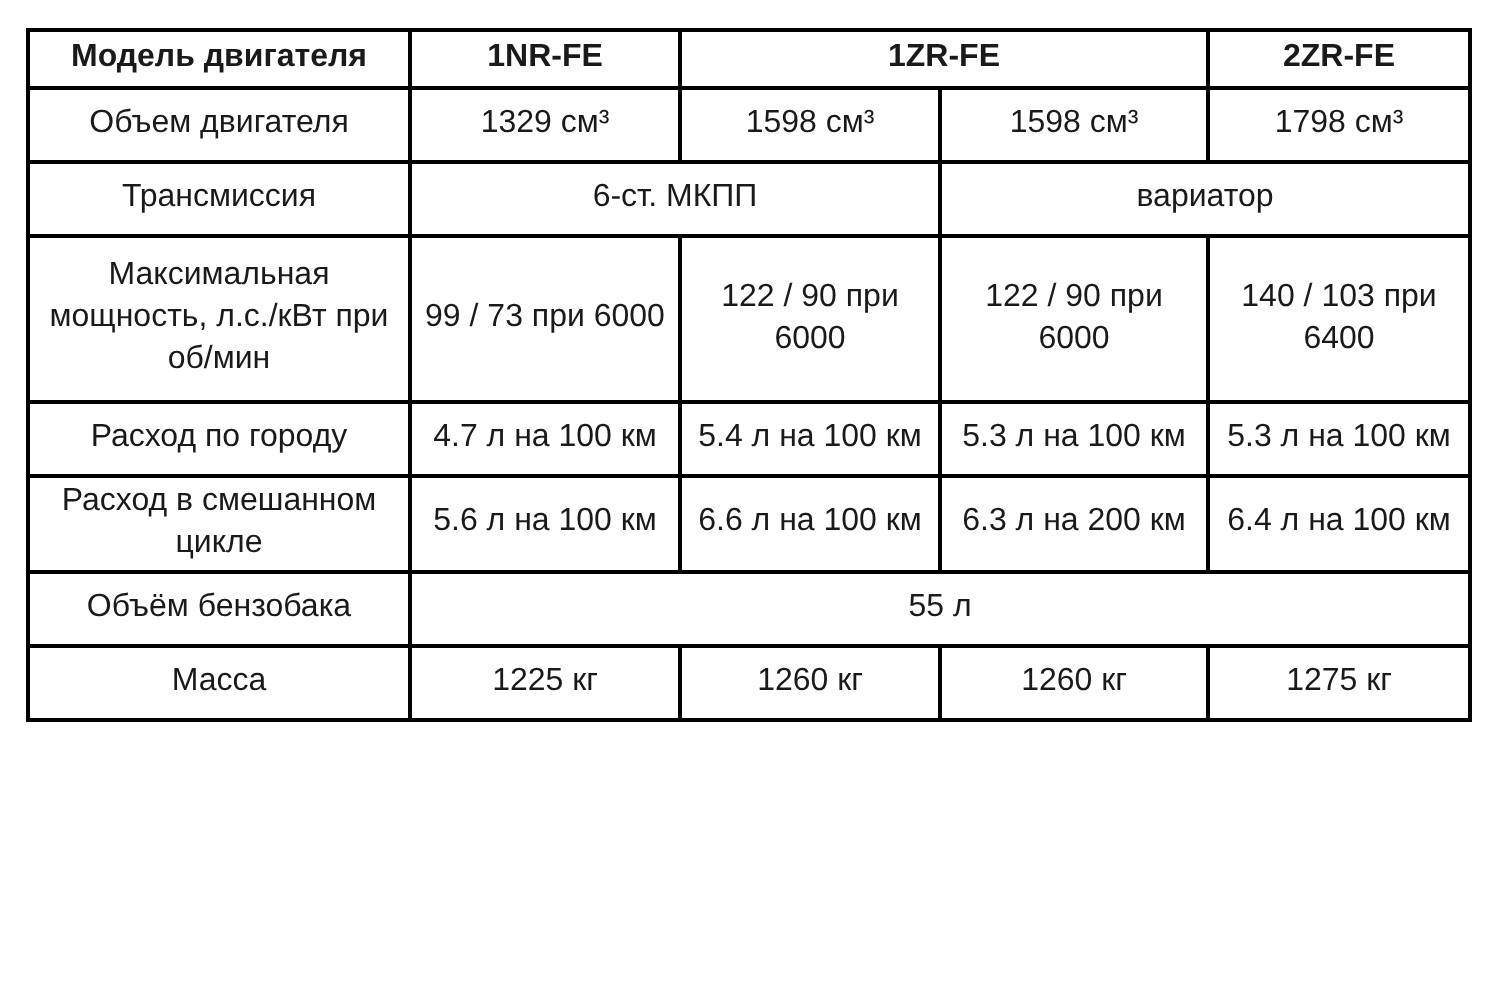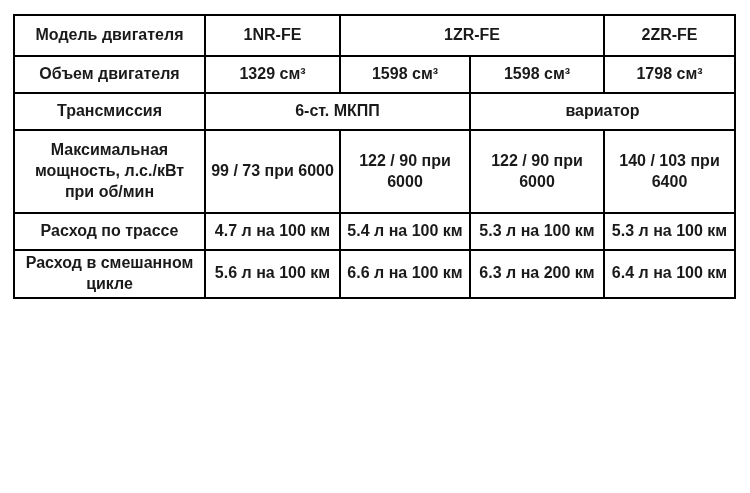--- a/index.html
+++ b/index.html
@@ -23,26 +23,26 @@
     width: 721px;
   }
   .spec-table td, .spec-table th {
     border: 2px solid #000000;
     text-align: center;
     vertical-align: middle;
     font-size: 16px;
     line-height: 1.3;
     padding: 2px 4px;
     overflow: hidden;
-    font-weight: bold;
+    font-weight: normal;
   }
   .spec-table thead th {
     font-weight: bold;
   }
-  tr.r-head   { height: 41px; }
+  tr.r-head   { height: 29px; }
   tr.r-std    { height: 37px; }
   tr.r-power  { height: 83px; }
   tr.r-mixed  { height: 41px; }
 </style>
 </head>
 <body>
 
 <table class="spec-table">
   <colgroup>
     <col style="width:191px">
@@ -73,27 +73,38 @@
       <td colspan="2">вариатор</td>
     </tr>
     <tr class="r-power">
       <td>Максимальная мощность, л.с./кВт при об/мин</td>
       <td>99 / 73 при 6000</td>
       <td>122 / 90 при 6000</td>
       <td>122 / 90 при 6000</td>
       <td>140 / 103 при 6400</td>
     </tr>
     <tr class="r-std">
-      <td>Расход по трассе</td>
+      <td>Расход по городу</td>
       <td>4.7 л на 100 км</td>
       <td>5.4 л на 100 км</td>
       <td>5.3 л на 100 км</td>
       <td>5.3 л на 100 км</td>
     </tr>
     <tr class="r-mixed">
       <td>Расход в смешанном цикле</td>
       <td>5.6 л на 100 км</td>
       <td>6.6 л на 100 км</td>
       <td>6.3 л на 200 км</td>
       <td>6.4 л на 100 км</td>
     </tr>
+    <tr class="r-std">
+      <td>Объём бензобака</td>
+      <td colspan="4">55 л</td>
+    </tr>
+    <tr class="r-std">
+      <td>Масса</td>
+      <td>1225 кг</td>
+      <td>1260 кг</td>
+      <td>1260 кг</td>
+      <td>1275 кг</td>
+    </tr>
   </tbody>
 </table>
 
 </body></html>

